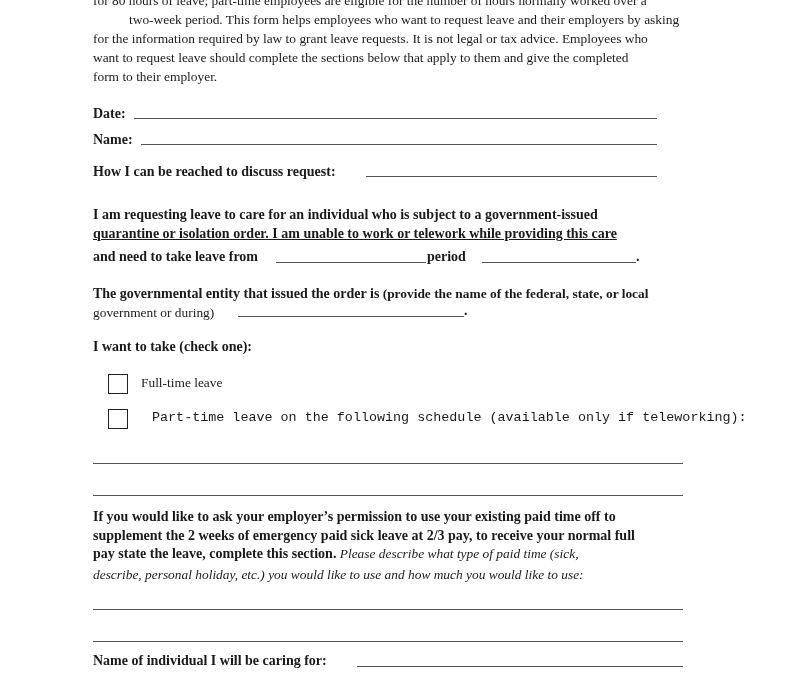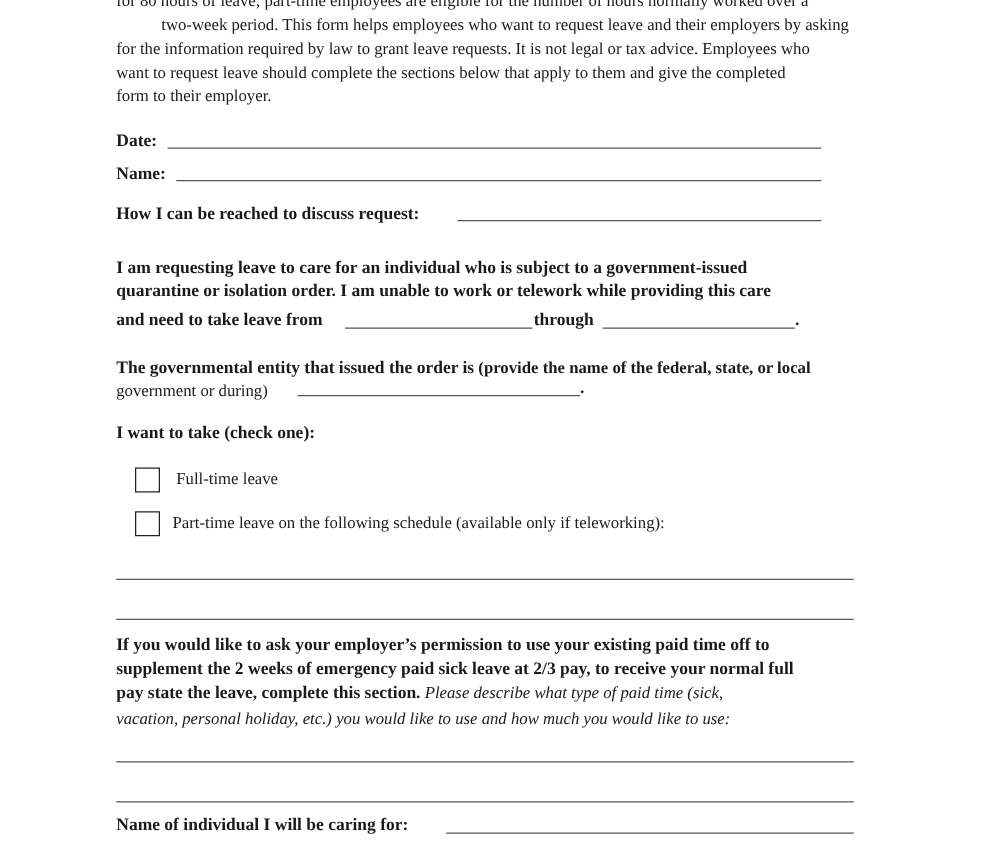--- a/index.html
+++ b/index.html
@@ -29,49 +29,49 @@
 <div class="abs b" style="left:93px; top:106px;">Date:</div>
 <div class="line" style="left:134px; top:118px; width:523px;"></div>
 
 <div class="abs b" style="left:93px; top:132px;">Name:</div>
 <div class="line" style="left:141px; top:144px; width:516px;"></div>
 
 <div class="abs b" style="left:93px; top:164px;">How I can be reached to discuss request:</div>
 <div class="line" style="left:366px; top:176px; width:291px;"></div>
 
 <div class="abs b" style="left:93px; top:207px;">I am requesting leave to care for an individual who is subject to a government-issued</div>
-<div class="abs b" style="left:93px; top:226px;">quarantine or isolation order. I am unable to work or telework while providing this care</div>
+<div class="abs b" style="left:93px; top:226px;text-decoration:underline;">quarantine or isolation order. I am unable to work or telework while providing this care</div>
 <div class="abs b" style="left:93px; top:249px;">and need to take leave from</div>
 <div class="line" style="left:276px; top:262px; width:150px;"></div>
-<div class="abs b" style="left:427px; top:249px;">through</div>
+<div class="abs b" style="left:427px; top:249px;">period</div>
 <div class="line" style="left:482px; top:262px; width:154px;"></div>
 <div class="abs b" style="left:636px; top:249px;">.</div>
 
 <div class="abs" style="left:93px; top:286px; font-size:14px;">
   <span class="b">The governmental entity that issued the order is</span><span class="n" style="font-size:13.4px;"> (provide the name of the federal, state, or local</span>
 </div>
 <div class="abs p" style="left:93px; top:303px;">government or during)</div>
 <div class="line" style="left:238px; top:316px; width:226px;"></div>
 <div class="abs b" style="left:464px; top:303px;">.</div>
 
 <div class="abs b" style="left:93px; top:339px;">I want to take (check one):</div>
 
 <div class="cb" style="left:108px; top:374px;"></div>
 <div class="abs p" style="left:141px; top:373px;">Full-time leave</div>
 
 <div class="cb" style="left:108px; top:409px;"></div>
-<div class="abs p" style="left:138px; top:408px;">Part-time leave on the following schedule (available only if teleworking):</div>
+<div class="abs p" style="left:152px; top:408px;font-family:Liberation Mono, monospace;">Part-time leave on the following schedule (available only if teleworking):</div>
 
 <div class="line" style="left:93px; top:463px; width:590px;"></div>
 <div class="line" style="left:93px; top:495px; width:590px;"></div>
 
 <div class="abs b" style="left:93px; top:509px;">If you would like to ask your employer’s permission to use your existing paid time off to</div>
 <div class="abs b" style="left:93px; top:528px;">supplement the 2 weeks of emergency paid sick leave at 2/3 pay, to receive your normal full</div>
 <div class="abs" style="left:93px; top:546px; font-size:14px;">
   <span class="b">pay state the leave, complete this section.</span><span class="i" style="font-size:13.4px;font-style:italic;"> Please describe what type of paid time (sick,</span>
 </div>
-<div class="abs p i" style="left:93px; top:565px;">vacation, personal holiday, etc.) you would like to use and how much you would like to use:</div>
+<div class="abs p i" style="left:93px; top:565px;">describe, personal holiday, etc.) you would like to use and how much you would like to use:</div>
 
 <div class="line" style="left:93px; top:609px; width:590px;"></div>
 <div class="line" style="left:93px; top:641px; width:590px;"></div>
 
 <div class="abs b" style="left:93px; top:653px;">Name of individual I will be caring for:</div>
 <div class="line" style="left:357px; top:666px; width:326px;"></div>
 
 </body></html>

